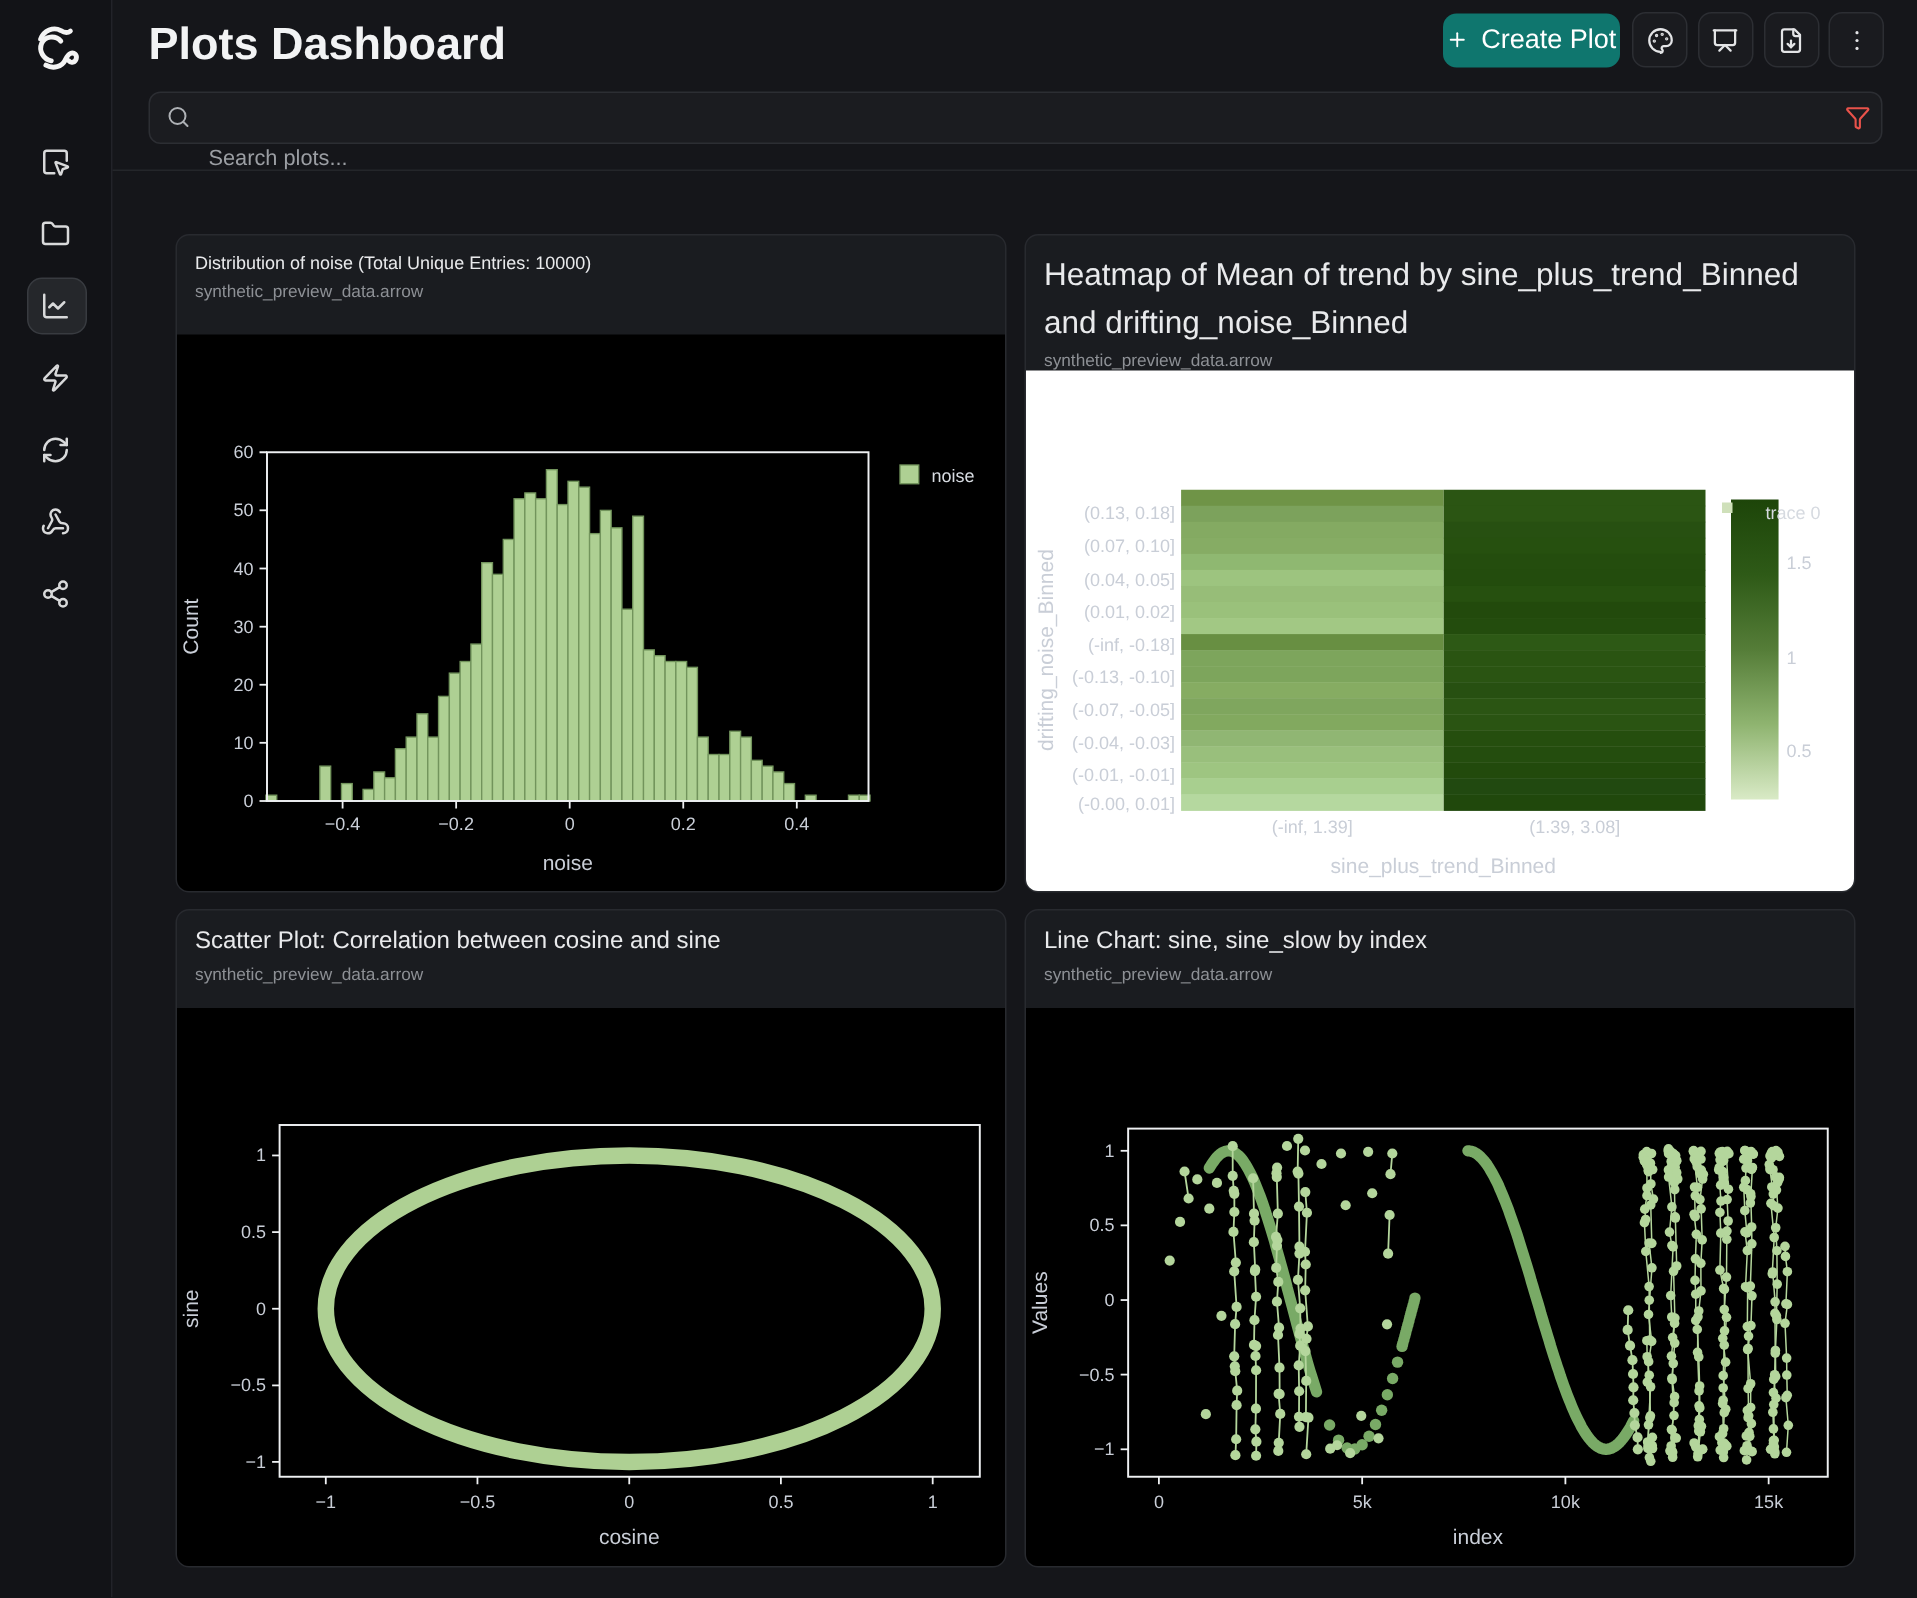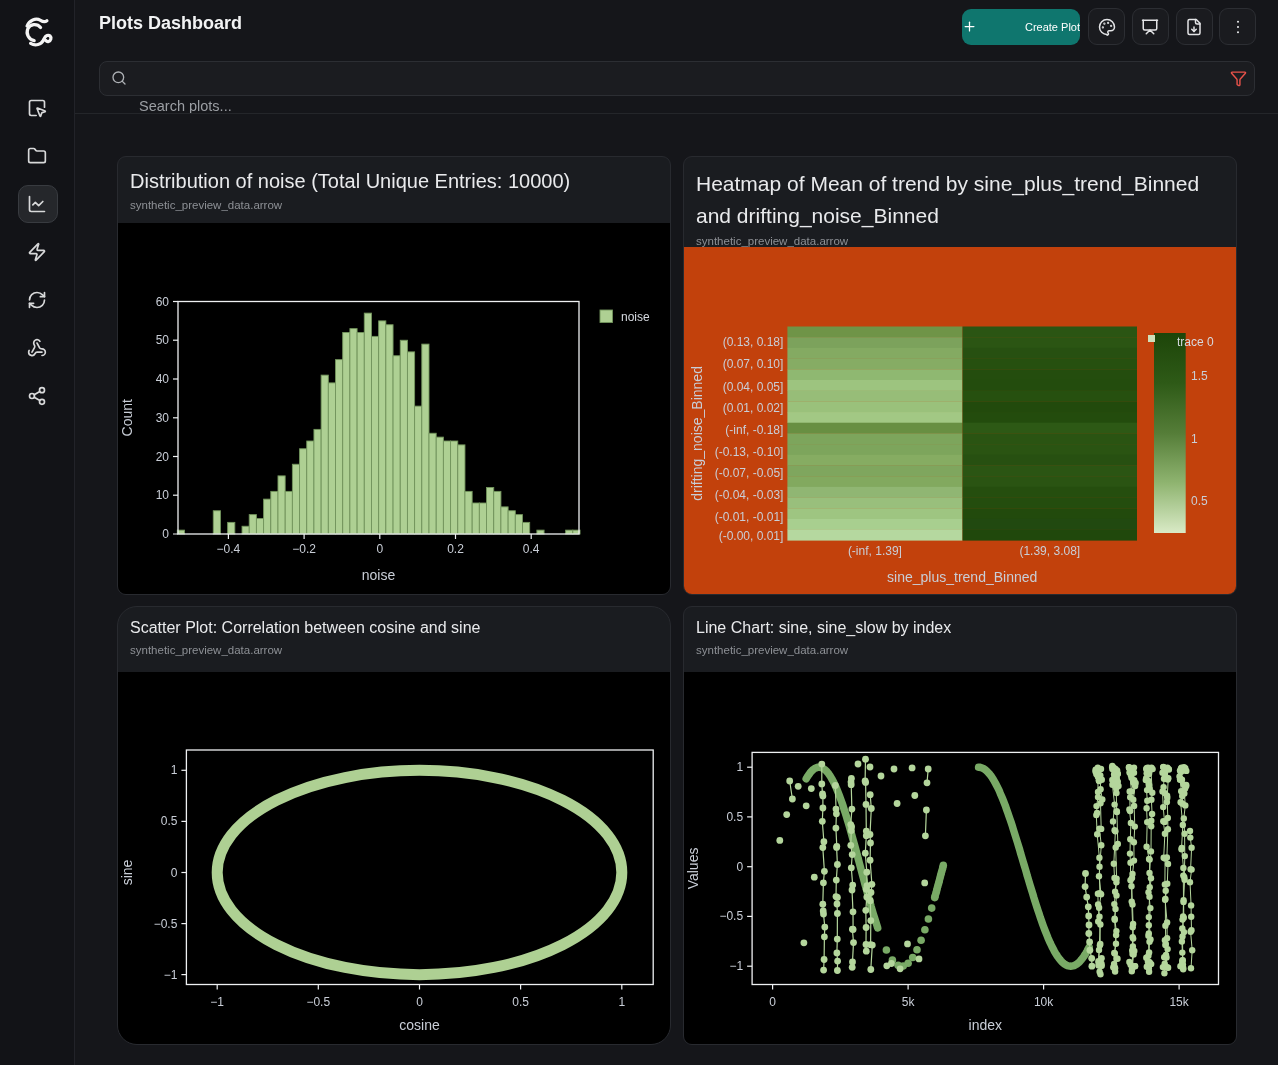--- a/index.html
+++ b/index.html
@@ -36,22 +36,22 @@
         <path d="m12 6 3.13 5.73C15.66 12.7 16.9 13 18 13a4 4 0 0 1 0 8"></path>
       </svg></div>
     <div style="position:absolute;left:27px;top:386px;width:20px;height:20px;"><svg width="20" height="20" viewBox="0 0 24 24" fill="none" stroke="#d8d9da" stroke-width="2" stroke-linecap="round" stroke-linejoin="round">
         <circle cx="18" cy="5" r="3"></circle>
         <circle cx="6" cy="12" r="3"></circle>
         <circle cx="18" cy="19" r="3"></circle>
         <line x1="8.59" x2="15.42" y1="13.51" y2="17.49"></line>
         <line x1="15.41" x2="8.59" y1="6.51" y2="10.49"></line>
       </svg></div>
   </div>
-<div style="position:absolute;left:99px;top:13px;font-size:18px;font-weight:700;color:#f2f3f4;">Plots Dashboard</div>
-<div style="position:absolute;left:962px;top:8.5px;width:118px;height:36.5px;background:#0f766e;border-radius:9px;display:flex;align-items:center;justify-content:space-between;gap:8px;color:#fff;font-size:11px;font-weight:500;">
+<div style="position:absolute;left:99px;top:13px;font-size:30px;font-weight:700;color:#f2f3f4;">Plots Dashboard</div>
+<div style="position:absolute;left:962px;top:8.5px;width:118px;height:36.5px;background:#0f766e;border-radius:9px;display:flex;align-items:center;justify-content:center;gap:8px;color:#fff;font-size:18px;font-weight:500;">
     <svg width="15" height="15" viewBox="0 0 24 24" fill="none" stroke="#ffffff" stroke-width="2" stroke-linecap="round" stroke-linejoin="round">
       <path d="M5 12h14"></path>
       <path d="M12 5v14"></path>
     </svg>
     <span>Create Plot</span>
   </div>
 <div style="position:absolute;left:1088.0px;top:8px;width:37px;height:37px;background:#1a1b1f;border:1px solid #2c2e33;border-radius:9px;box-sizing:border-box;display:flex;align-items:center;justify-content:center;color:#e3e4e6;">
     <svg width="18" height="18" viewBox="0 0 24 24" fill="none" stroke="#e3e4e6" stroke-width="2" stroke-linecap="round" stroke-linejoin="round">
       <path d="M12 22a10 10 0 1 1 10-10 5 5 0 0 1-5 5h-2.25a1.75 1.75 0 0 0-1.4 2.8l.3.4a1.75 1.75 0 0 1-1.4 2.8z"></path>
       <circle cx="13.5" cy="6.5" r=".5" fill="currentColor"></circle>
@@ -88,21 +88,21 @@
       <path d="m21 21-4.3-4.3"></path>
     </svg></div>
 <div style="position:absolute;left:139px;top:70px;font-size:14.5px;color:#9b9ea3;margin-top:28px;">Search plots...</div>
 <div style="position:absolute;left:1230px;top:70px;"><svg width="17" height="17" viewBox="0 0 24 24" fill="none" stroke="#e8524a" stroke-width="2" stroke-linecap="round" stroke-linejoin="round">
       <path d="M10 20a1 1 0 0 0 .553.895l2 1A1 1 0 0 0 14 21v-7a2 2 0 0 1 .517-1.341L21.74 4.67A1 1 0 0 0 21 3H3a1 1 0 0 0-.742 1.67l7.225 7.989A2 2 0 0 1 10 14z"></path>
     </svg></div>
 <div style="position:absolute;left:75px;top:112.5px;width:1203px;height:1px;background:#24262a;"></div>
 <div style="position:absolute;left:117px;top:156px;width:554px;height:439px;
 background:#1a1c20;border:1px solid #282a2f;border-radius:9px;overflow:hidden;box-sizing:border-box;">
 <div style="padding:11px 12px 0 12px;height:66px;box-sizing:border-box;">
-      <div style="font-size:20px;color:#e9eaec;font-weight:500;line-height:1.3;">Distribution of noise (Total Unique Entries: 10000)</div>
+      <div style="font-size:12px;color:#e9eaec;font-weight:500;line-height:1.3;">Distribution of noise (Total Unique Entries: 10000)</div>
       <div style="font-size:11.5px;color:#8d9095;margin-top:5px;">synthetic_preview_data.arrow</div>
     </div>
 <div style="width:100%;height:373px;background:#000;"><svg width="554" height="373" viewBox="0 0 554 373">
         <rect x="59.30" y="307.12" width="7.19" height="3.88" fill="#aed093" stroke="#72945c" stroke-width="0.9"></rect>
         <rect x="95.26" y="287.75" width="7.19" height="23.25" fill="#aed093" stroke="#72945c" stroke-width="0.9"></rect>
         <rect x="109.64" y="299.38" width="7.19" height="11.62" fill="#aed093" stroke="#72945c" stroke-width="0.9"></rect>
         <rect x="124.03" y="303.25" width="7.19" height="7.75" fill="#aed093" stroke="#72945c" stroke-width="0.9"></rect>
         <rect x="131.22" y="291.62" width="7.19" height="19.38" fill="#aed093" stroke="#72945c" stroke-width="0.9"></rect>
         <rect x="138.41" y="295.50" width="7.19" height="15.50" fill="#aed093" stroke="#72945c" stroke-width="0.9"></rect>
         <rect x="145.60" y="276.12" width="7.19" height="34.88" fill="#aed093" stroke="#72945c" stroke-width="0.9"></rect>
@@ -175,21 +175,21 @@
         <rect x="482" y="87" width="12.5" height="12.5" fill="#aed093" stroke="#72945c" stroke-width="0.9"></rect>
         <text x="503.0" y="98.0" font-family="&quot;Liberation Sans&quot;, sans-serif" font-size="12" fill="#d6dae0" text-anchor="start" font-weight="normal">noise</text>
       </svg></div>
   </div>
 <div style="position:absolute;left:683px;top:156px;width:554px;height:439px;
 background:#1a1c20;border:1px solid #282a2f;border-radius:9px;overflow:hidden;box-sizing:border-box;">
 <div style="padding:11px 12px 0 12px;height:90px;box-sizing:border-box;">
       <div style="font-size:21px;color:#e9eaec;font-weight:500;line-height:1.5;">Heatmap of Mean of trend by sine_plus_trend_Binned and drifting_noise_Binned</div>
       <div style="font-size:11.5px;color:#8d9095;margin-top:4px;">synthetic_preview_data.arrow</div>
     </div>
-<div style="width:100%;height:349px;background:#c2410c;"><svg width="554" height="349" viewBox="0 0 554 349">
+<div style="width:100%;height:349px;background:#ffffff;"><svg width="554" height="349" viewBox="0 0 554 349">
         <rect x="103.4" y="79.50" width="175.10" height="10.99" fill="#6f9447"></rect>
         <rect x="278.5" y="79.50" width="174.50" height="10.99" fill="#2b5513"></rect>
         <rect x="103.4" y="90.19" width="175.10" height="10.99" fill="#7ca25c"></rect>
         <rect x="278.5" y="90.19" width="174.50" height="10.99" fill="#2b5513"></rect>
         <rect x="103.4" y="100.88" width="175.10" height="10.99" fill="#84aa62"></rect>
         <rect x="278.5" y="100.88" width="174.50" height="10.99" fill="#275011"></rect>
         <rect x="103.4" y="111.57" width="175.10" height="10.99" fill="#86ac64"></rect>
         <rect x="278.5" y="111.57" width="174.50" height="10.99" fill="#26500f"></rect>
         <rect x="103.4" y="122.26" width="175.10" height="10.99" fill="#8fb871"></rect>
         <rect x="278.5" y="122.26" width="174.50" height="10.99" fill="#244d0e"></rect>
@@ -248,21 +248,21 @@
         </defs>
         <rect x="470" y="86" width="31.7" height="200" fill="url(#cb)"></rect>
         <text x="507.0" y="132.5" font-family="&quot;Liberation Sans&quot;, sans-serif" font-size="12" fill="#c9ced7" text-anchor="start" font-weight="normal">1.5</text>
         <text x="507.0" y="195.5" font-family="&quot;Liberation Sans&quot;, sans-serif" font-size="12" fill="#c9ced7" text-anchor="start" font-weight="normal">1</text>
         <text x="507.0" y="257.5" font-family="&quot;Liberation Sans&quot;, sans-serif" font-size="12" fill="#c9ced7" text-anchor="start" font-weight="normal">0.5</text>
         <rect x="464" y="88" width="7" height="7" fill="#cfe0ba"></rect>
         <text x="493.0" y="99.0" font-family="&quot;Liberation Sans&quot;, sans-serif" font-size="12" fill="#d6dae0" text-anchor="start" font-weight="normal">trace 0</text>
       </svg></div>
   </div>
 <div style="position:absolute;left:117px;top:606px;width:554px;height:439px;
-background:#1a1c20;border:1px solid #282a2f;border-radius:20px;overflow:hidden;box-sizing:border-box;">
+background:#1a1c20;border:1px solid #282a2f;border-radius:9px;overflow:hidden;box-sizing:border-box;">
 <div style="padding:11px 12px 0 12px;height:65px;box-sizing:border-box;">
       <div style="font-size:16px;color:#e9eaec;font-weight:500;line-height:1.3;">Scatter Plot: Correlation between cosine and sine</div>
       <div style="font-size:11.5px;color:#8d9095;margin-top:5px;">synthetic_preview_data.arrow</div>
     </div>
 <div style="width:100%;height:374px;background:#000;"><svg width="554" height="374" viewBox="0 0 554 374">
         <ellipse cx="301.5" cy="200.5" rx="202.3" ry="102.15" fill="none" stroke="#aed093" stroke-width="11"></ellipse>
         <rect x="68.4" y="78.0" width="466.80000000000007" height="234.5" fill="none" stroke="#eef0f2" stroke-width="1.3"></rect>
         <line x1="99.2" y1="312.5" x2="99.2" y2="317.5" stroke="#eef0f2" stroke-width="1.2"></line>
         <text x="99.2" y="333.5" font-family="&quot;Liberation Sans&quot;, sans-serif" font-size="12" fill="#c9ced7" text-anchor="middle" font-weight="normal">−1</text>
         <line x1="63.400000000000006" y1="302.6" x2="68.4" y2="302.6" stroke="#eef0f2" stroke-width="1.2"></line>

